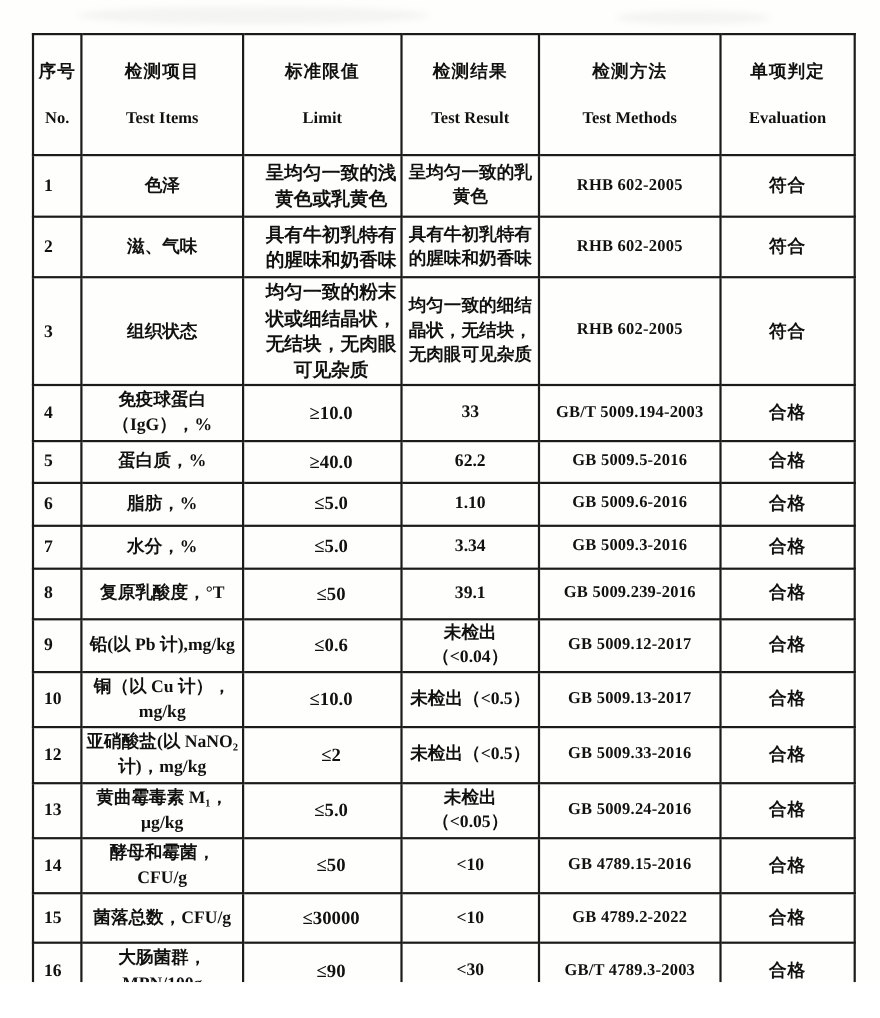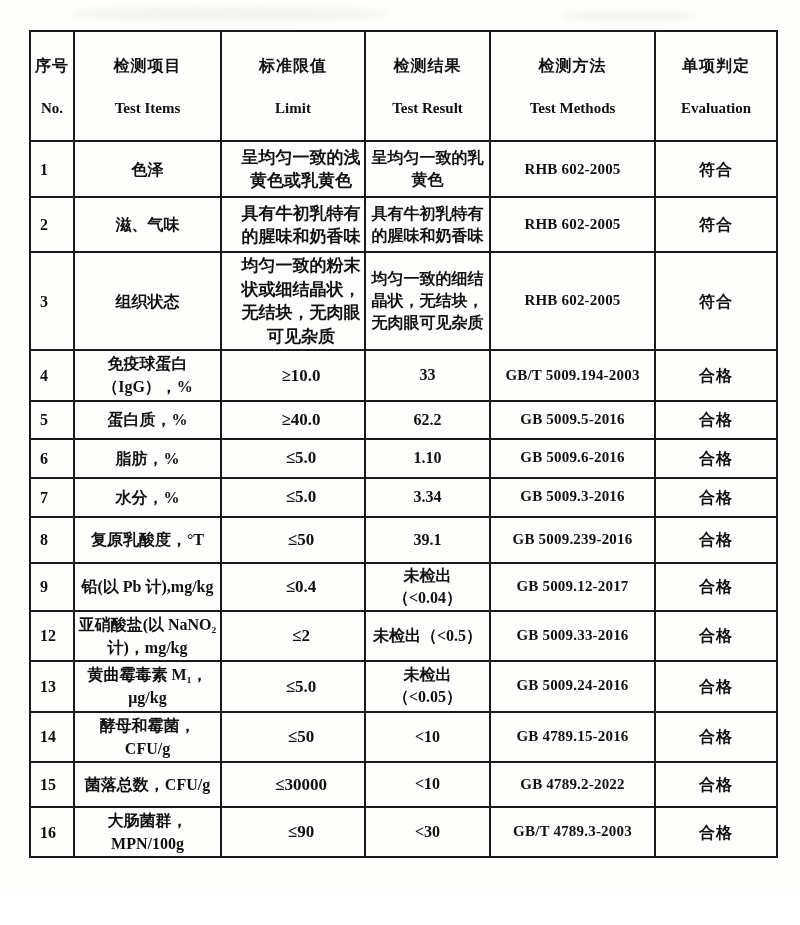--- a/index.html
+++ b/index.html
@@ -174,23 +174,32 @@
     <td class="cell-no">8</td>
     <td class="cell-item">复原乳酸度，°T</td>
     <td class="cell-limit">≤50</td>
     <td class="cell-result">39.1</td>
     <td class="cell-method">GB 5009.239-2016</td>
     <td class="cell-eval">合格</td>
   </tr>
         <tr style="height: 43px;">
     <td class="cell-no">9</td>
     <td class="cell-item">铅(以 Pb 计),mg/kg</td>
-    <td class="cell-limit">≤0.4</td>
+    <td class="cell-limit">≤0.6</td>
     <td class="cell-result">未检出（&lt;0.04）</td>
     <td class="cell-method">GB 5009.12-2017</td>
+    <td class="cell-eval">合格</td>
+  </tr>
+        <tr style="height: 49px;">
+    <td class="cell-no">10</td>
+    <td class="cell-item">铜（以 Cu 计），
+mg/kg</td>
+    <td class="cell-limit">≤10.0</td>
+    <td class="cell-result">未检出（&lt;0.5）</td>
+    <td class="cell-method">GB 5009.13-2017</td>
     <td class="cell-eval">合格</td>
   </tr>
         <tr style="height: 47px;">
     <td class="cell-no">12</td>
     <td class="cell-item">亚硝酸盐(以 NaNO₂
 计)，mg/kg</td>
     <td class="cell-limit">≤2</td>
     <td class="cell-result">未检出（&lt;0.5）</td>
     <td class="cell-method">GB 5009.33-2016</td>
     <td class="cell-eval">合格</td>

